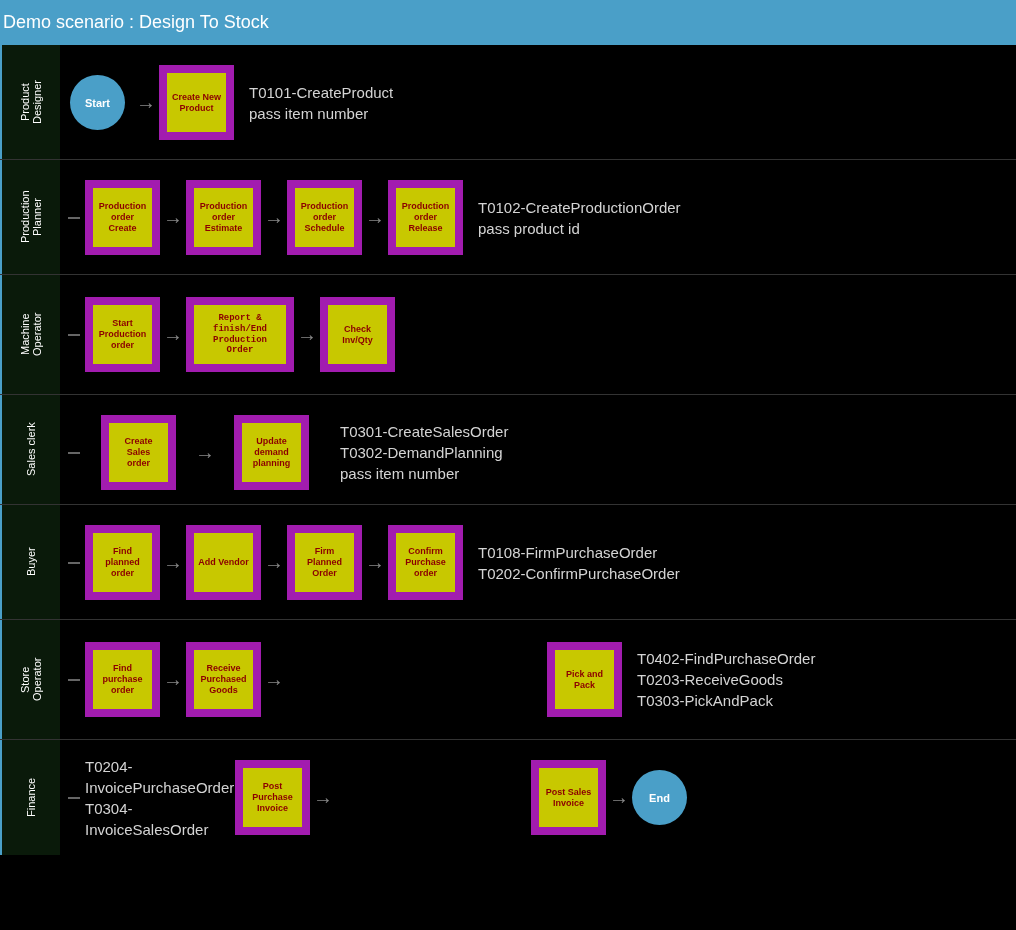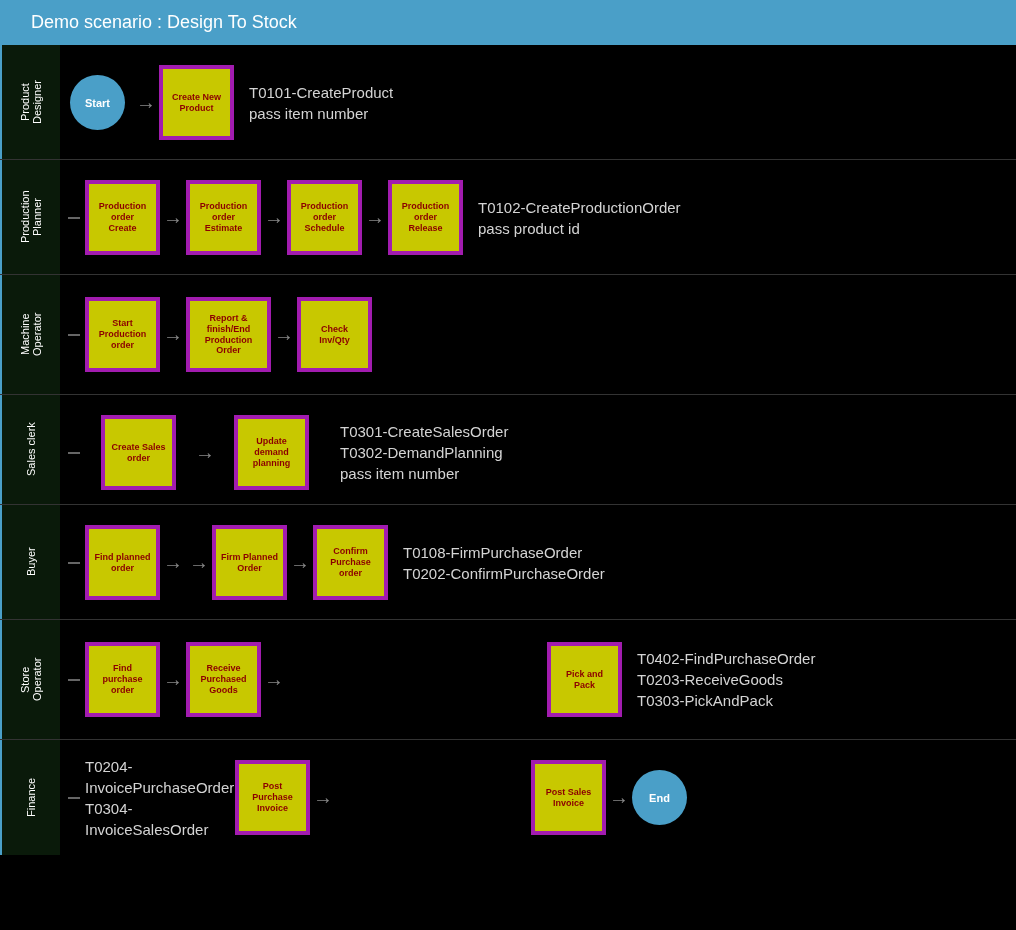--- a/index.html
+++ b/index.html
@@ -2,21 +2,21 @@
 <html><head>
   <meta charset="utf-8">
   <style>
     * { box-sizing: border-box; margin: 0; padding: 0; }
     body { background: #1a1a1a; font-family: Arial, sans-serif; width: 1016px; height: 930px; overflow: hidden; }
 
     .title-bar {
       background: #4a9fc8;
       color: white;
       font-size: 18px;
-      padding: 10px 31px;
+      padding: 10px 3px;
       height: 45px;
       display: flex;
       align-items: center;
     }
 
     .main-container {
       display: flex;
       height: 885px;
     }
 
@@ -54,21 +54,21 @@
       flex: 1;
       padding: 10px 15px;
       display: flex;
       align-items: center;
       position: relative;
       min-height: 115px;
     }
 
     .node {
       background: #c8c800;
-      border: 4px solid #a21caf;
+      border: 8px solid #a21caf;
       color: #8b0000;
       font-size: 9px;
       font-weight: bold;
       text-align: center;
       width: 75px;
       height: 75px;
       display: flex;
       align-items: center;
       justify-content: center;
       padding: 4px;
@@ -151,21 +151,21 @@
         <div class="annotation" style="margin-left:15px;">T0102-CreateProductionOrder<br>pass product id</div>
       </div>
     </div>
 
     <div class="lane-row" style="height:120px; border-bottom:1px solid #333;">
       <div class="lane-sidebar">Machine<br>Operator</div>
       <div class="lane-content" style="display:flex;align-items:center;gap:0;padding:15px 8px;">
         <div style="width:12px;height:2px;background:#666;margin-right:5px;"></div>
         <div class="node">Start<br>Production<br>order</div>
         <div class="connector">→</div>
-        <div class="node" style="width:85px;">Report &amp;<br>finish/End<br>Production<br>Order</div>
+        <div class="node" style="width:108px;font-family:Liberation Mono, monospace;">Report &amp;<br>finish/End<br>Production<br>Order</div>
         <div class="connector">→</div>
         <div class="node">Check<br>Inv/Qty</div>
       </div>
     </div>
 
     <div class="lane-row" style="height:110px; border-bottom:1px solid #333;">
       <div class="lane-sidebar">Sales clerk</div>
       <div class="lane-content" style="display:flex;align-items:center;gap:16px;padding:15px 8px;">
         <div style="width:12px;height:2px;background:#666;margin-right:5px;"></div>
         <div class="node">Create Sales<br>order</div>
@@ -174,20 +174,21 @@
         <div class="annotation" style="margin-left:15px;">T0301-CreateSalesOrder<br>T0302-DemandPlanning<br>pass item number</div>
       </div>
     </div>
 
     <div class="lane-row" style="height:115px; border-bottom:1px solid #333;">
       <div class="lane-sidebar">Buyer</div>
       <div class="lane-content" style="display:flex;align-items:center;gap:0;padding:15px 8px;">
         <div style="width:12px;height:2px;background:#666;margin-right:5px;"></div>
         <div class="node">Find planned<br>order</div>
         <div class="connector">→</div>
+        <div class="node">Add Vendor</div>
         <div class="connector">→</div>
         <div class="node">Firm Planned<br>Order</div>
         <div class="connector">→</div>
         <div class="node">Confirm<br>Purchase<br>order</div>
         <div class="annotation" style="margin-left:15px;">T0108-FirmPurchaseOrder<br>T0202-ConfirmPurchaseOrder</div>
       </div>
     </div>
 
     <div class="lane-row" style="height:120px; border-bottom:1px solid #333;">
       <div class="lane-sidebar">Store<br>Operator</div>

